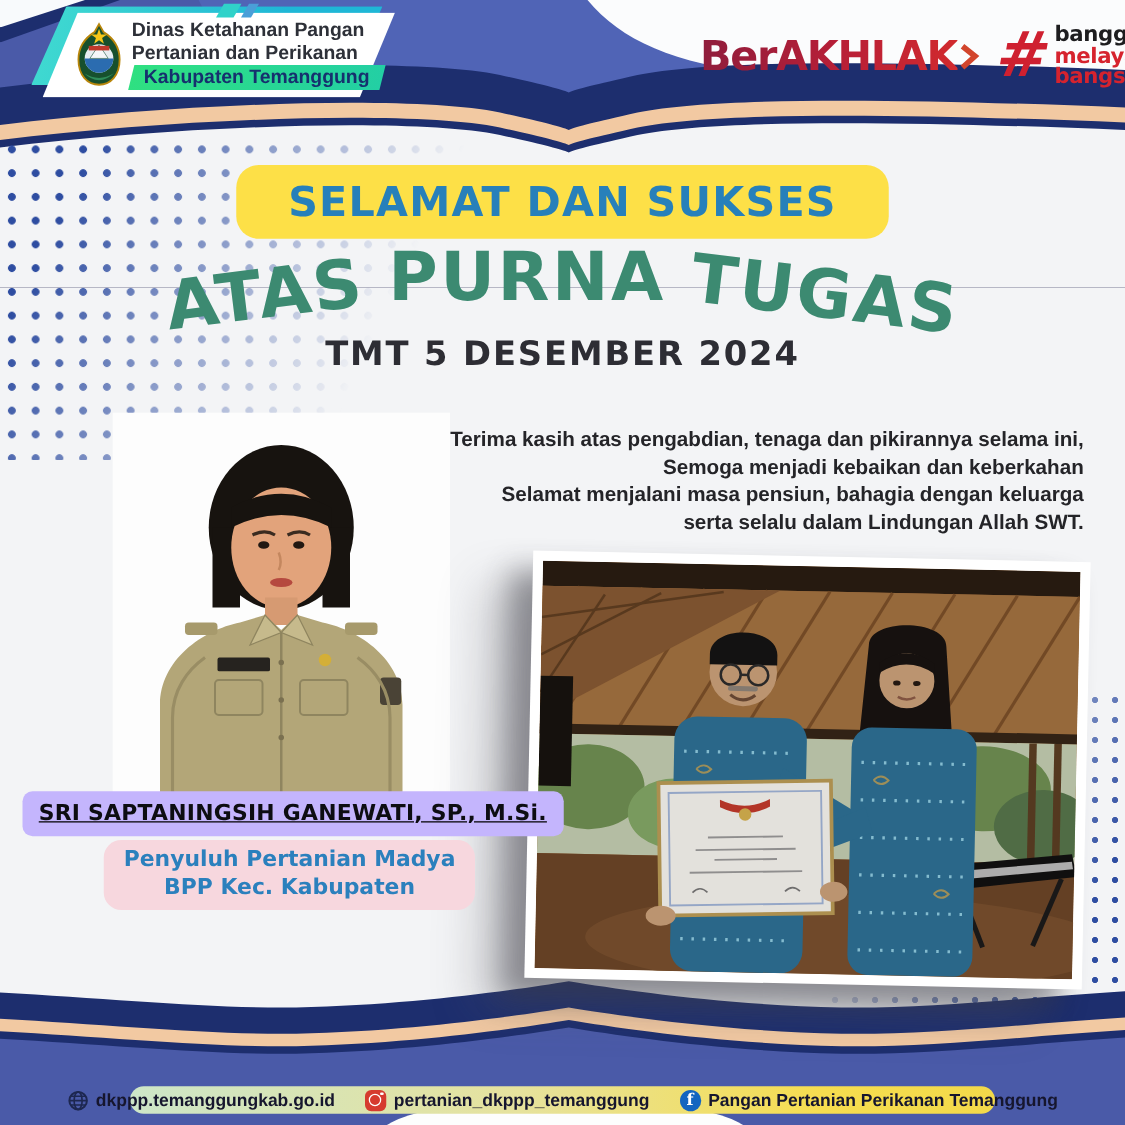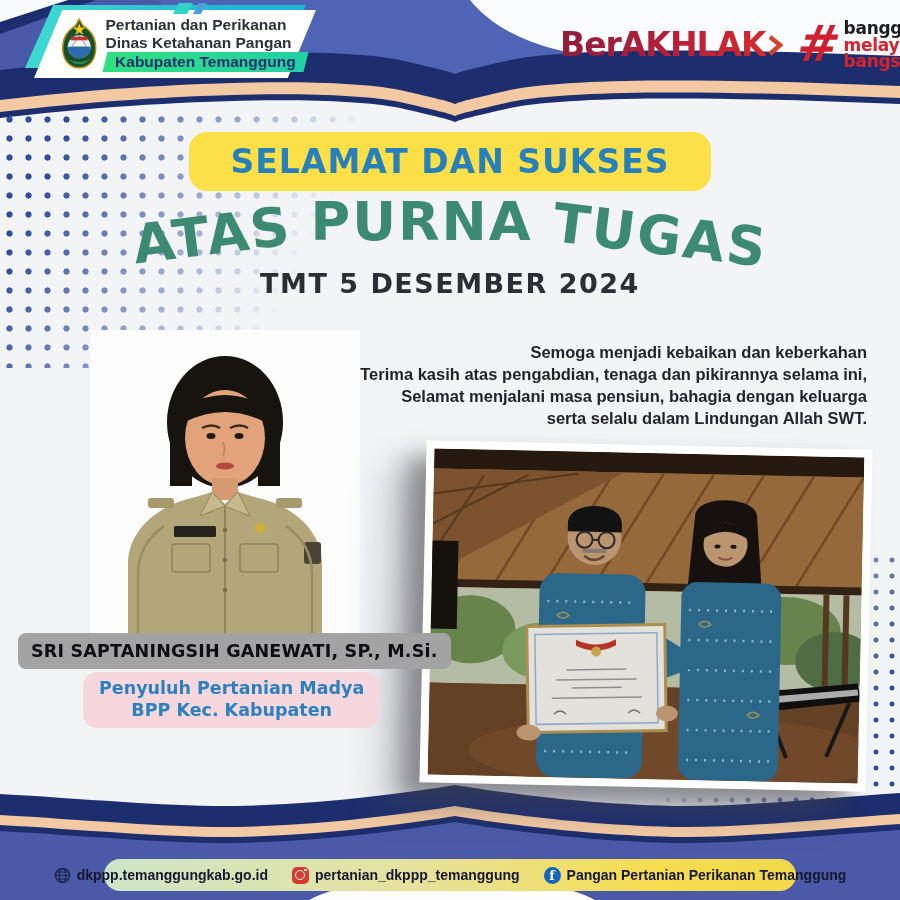--- a/index.html
+++ b/index.html
@@ -81,36 +81,36 @@
 
   
   .message { position:absolute; right:33px; top:342px; z-index:2; text-align:right;
     font-size:16.5px; font-weight:bold; color:#242428; line-height:1.33; }
 
   
   .portrait { position:absolute; left:90px; top:330px; width:270px; height:326px; z-index:2; }
 
   
   .name-plate { position:absolute; left:18px; top:633px; z-index:3;
-    background:#a3a3a3; border-radius:8px; padding:8px 13px; white-space:nowrap; }
+    background:#c4b5fd; border-radius:8px; padding:8px 13px; white-space:nowrap;text-decoration:underline; }
   .name-plate span { font-family:"DejaVu Sans", sans-serif; font-size:17.5px;
     font-weight:800; color:#0d0d12; letter-spacing:.2px; }
   .position-pill { position:absolute; left:83px; top:672px; z-index:3; text-align:center;
     background:#f7d7de; border-radius:14px; padding:6px 16px; line-height:1.25; }
   .position-pill div { font-family:"DejaVu Sans", sans-serif; font-size:17.5px;
     font-weight:800; color:#2b80bd; white-space:nowrap; }
 
   
   .photo-card { position:absolute; left:423px; top:445px; width:446px; height:342px;
     z-index:2; background:#ffffff; padding:8px; transform:rotate(1.2deg);
     box-shadow:-18px 16px 22px rgba(55,55,65,.45), -40px 26px 34px rgba(90,90,100,.25); }
 
   
   .bottom-banner { position:absolute; bottom:0; left:0; z-index:1; }
-  .footer-pill { position:absolute; left:104px; right:104px; bottom:9px; height:32px;
+  .footer-pill { position:absolute; left:104px; right:104px; bottom:9px; height:22px;
     z-index:3; border-radius:16px; display:flex; align-items:center; justify-content:center;
     gap:24px; background:linear-gradient(90deg,#cde6c8 0%,#e6e29d 45%,#f6dd4f 80%,#f2d94a 100%); }
   .contact { display:flex; align-items:center; gap:6px; }
   .contact-label { font-size:14px; font-weight:bold; color:#16162e; white-space:nowrap; }
   .ig-icon { position:relative; width:17px; height:17px; border-radius:5px;
     background:#d63b2f; flex:0 0 auto; }
   .ig-icon::before { content:""; position:absolute; inset:3.5px; border:1.8px solid #fff;
     border-radius:50%; }
   .ig-icon::after { content:""; position:absolute; right:2px; top:2px; width:2.5px;
     height:2.5px; border-radius:50%; background:#fff; }
@@ -147,22 +147,22 @@
       <svg width="42" height="56" viewBox="0 0 42 56">
         <path d="M21,1 L25,8 C33,13 39,21 39,32 C39,46 31,54 21,54 C11,54 3,46 3,32 C3,21 9,13 17,8 Z" fill="#17502d" stroke="#b8860b" stroke-width="1.6"></path>
         <circle cx="21" cy="31" r="12.5" fill="#e8eef2"></circle>
         <path d="M8.5,31 a12.5,12.5 0 0 0 25,0 z" fill="#2b6cb0"></path>
         <path d="M13,31 L21,19 L29,31 Z" fill="#f5f7f9" stroke="#365" stroke-width="0.6"></path>
         <rect x="12" y="20" width="18" height="4" fill="#c0392b"></rect>
         <polygon points="21,5 22.7,10 28,10 23.7,13.2 25.3,18.2 21,15.1 16.7,18.2 18.3,13.2 14,10 19.3,10" fill="#f5c518"></polygon>
         <path d="M8,44 Q21,52 34,44 Q28,50 21,50 Q14,50 8,44 Z" fill="#2e8b57"></path>
       </svg>
       <div class="badge-lines">
+        <span class="badge-line">Dinas Ketahanan Pangan</span>
         <span class="badge-line">Pertanian dan Perikanan</span>
-        <span class="badge-line">Dinas Ketahanan Pangan</span>
         <span class="badge-hl">
           <span>Kabupaten Temanggung</span>
         </span>
       </div>
     </div>
   </div>
 
   <div class="brand-group">
     <div class="berakhlak">
       <span class="berakhlak-text">BerAKHLAK</span>
@@ -189,22 +189,22 @@
     </div>
     <div class="main-title">
       <span class="mt-w1">ATAS</span>
       <span class="mt-w2">PURNA</span>
       <span class="mt-w3">TUGAS</span>
     </div>
     <div class="title-date">TMT 5 DESEMBER 2024</div>
   </div>
 
   <div class="message">
+    <div>Terima kasih atas pengabdian, tenaga dan pikirannya selama ini,</div>
     <div>Semoga menjadi kebaikan dan keberkahan</div>
-    <div>Terima kasih atas pengabdian, tenaga dan pikirannya selama ini,</div>
     <div>Selamat menjalani masa pensiun, bahagia dengan keluarga</div>
     <div>serta selalu dalam Lindungan Allah SWT.</div>
   </div>
 
   <div class="portrait">
     <svg width="270" height="326" viewBox="0 0 270 326">
       <rect width="270" height="326" fill="#fdfdfd"></rect>
       <ellipse cx="135" cy="92" rx="58" ry="66" fill="#17130f"></ellipse>
       <rect x="80" y="92" width="22" height="64" fill="#17130f"></rect>
       <rect x="168" y="92" width="22" height="64" fill="#17130f"></rect>

